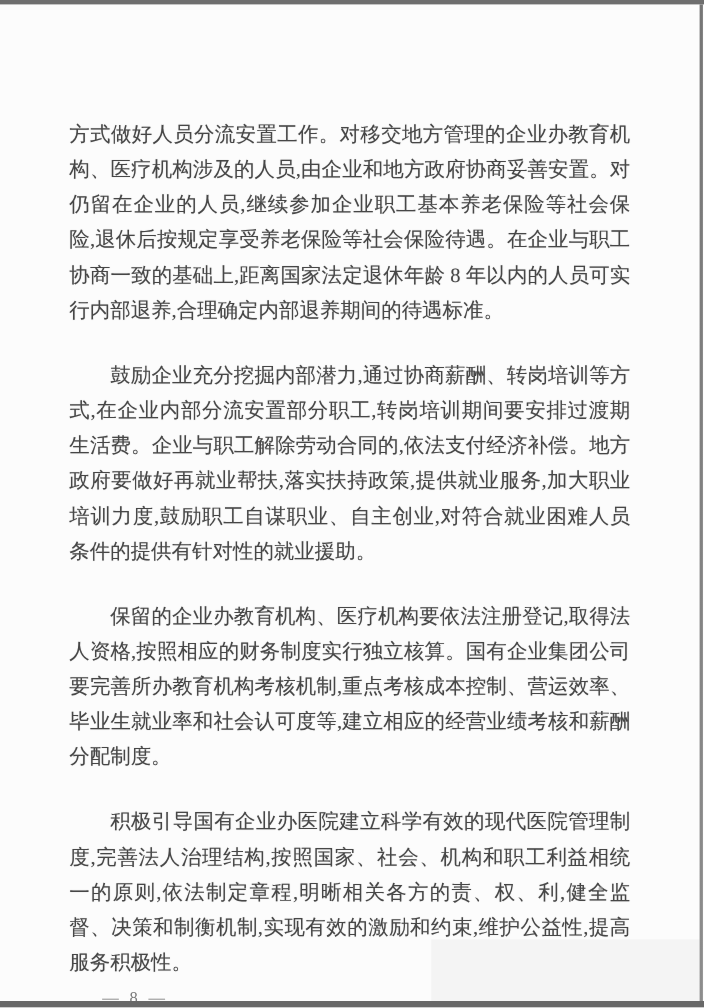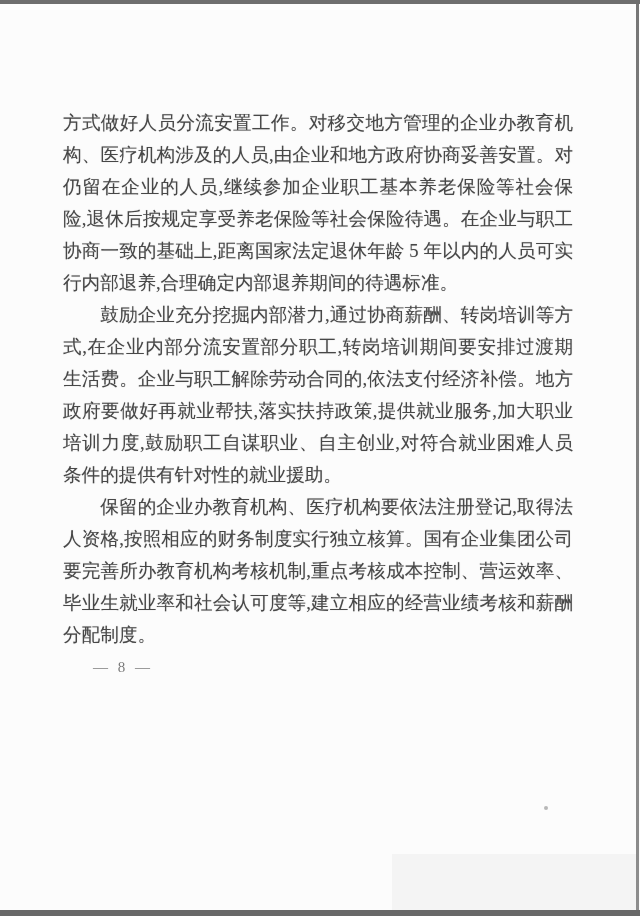--- a/index.html
+++ b/index.html
@@ -62,42 +62,44 @@
     color: #474747;
     text-align: justify;
     text-shadow: 0 0 1px rgba(70, 70, 70, 0.35);
   }
   p.para {
     margin: 0;
     padding: 0;
   }
   p.para.indent {
     text-indent: 2em;
+    margin-top: 27px;
   }
   .page-number {
     padding-left: 30px;
     font-size: 15px;
     line-height: 33px;
     color: #7b7b7b;
     letter-spacing: 3px;
     text-align: left;
     text-shadow: none;
   }
 </style>
 </head>
 <body>
 
 <div class="scan-page">
 
   <div class="scan-bar-top"></div>
 
   <div class="content">
-    <p class="para">方式做好人员分流安置工作。对移交地方管理的企业办教育机构、医疗机构涉及的人员,由企业和地方政府协商妥善安置。对仍留在企业的人员,继续参加企业职工基本养老保险等社会保险,退休后按规定享受养老保险等社会保险待遇。在企业与职工协商一致的基础上,距离国家法定退休年龄 5 年以内的人员可实行内部退养,合理确定内部退养期间的待遇标准。</p>
+    <p class="para">方式做好人员分流安置工作。对移交地方管理的企业办教育机构、医疗机构涉及的人员,由企业和地方政府协商妥善安置。对仍留在企业的人员,继续参加企业职工基本养老保险等社会保险,退休后按规定享受养老保险等社会保险待遇。在企业与职工协商一致的基础上,距离国家法定退休年龄 8 年以内的人员可实行内部退养,合理确定内部退养期间的待遇标准。</p>
     <p class="para indent">鼓励企业充分挖掘内部潜力,通过协商薪酬、转岗培训等方式,在企业内部分流安置部分职工,转岗培训期间要安排过渡期生活费。企业与职工解除劳动合同的,依法支付经济补偿。地方政府要做好再就业帮扶,落实扶持政策,提供就业服务,加大职业培训力度,鼓励职工自谋职业、自主创业,对符合就业困难人员条件的提供有针对性的就业援助。</p>
     <p class="para indent">保留的企业办教育机构、医疗机构要依法注册登记,取得法人资格,按照相应的财务制度实行独立核算。国有企业集团公司要完善所办教育机构考核机制,重点考核成本控制、营运效率、毕业生就业率和社会认可度等,建立相应的经营业绩考核和薪酬分配制度。</p>
+    <p class="para indent">积极引导国有企业办医院建立科学有效的现代医院管理制度,完善法人治理结构,按照国家、社会、机构和职工利益相统一的原则,依法制定章程,明晰相关各方的责、权、利,健全监督、决策和制衡机制,实现有效的激励和约束,维护公益性,提高服务积极性。</p>
     <div class="page-number">— 8 —</div>
   </div>
 
   <div class="scan-shadow-patch"></div>
   <div class="scan-speck"></div>
   <div class="scan-edge-right"></div>
   <div class="scan-bar-bottom"></div>
 
 </div>
 

